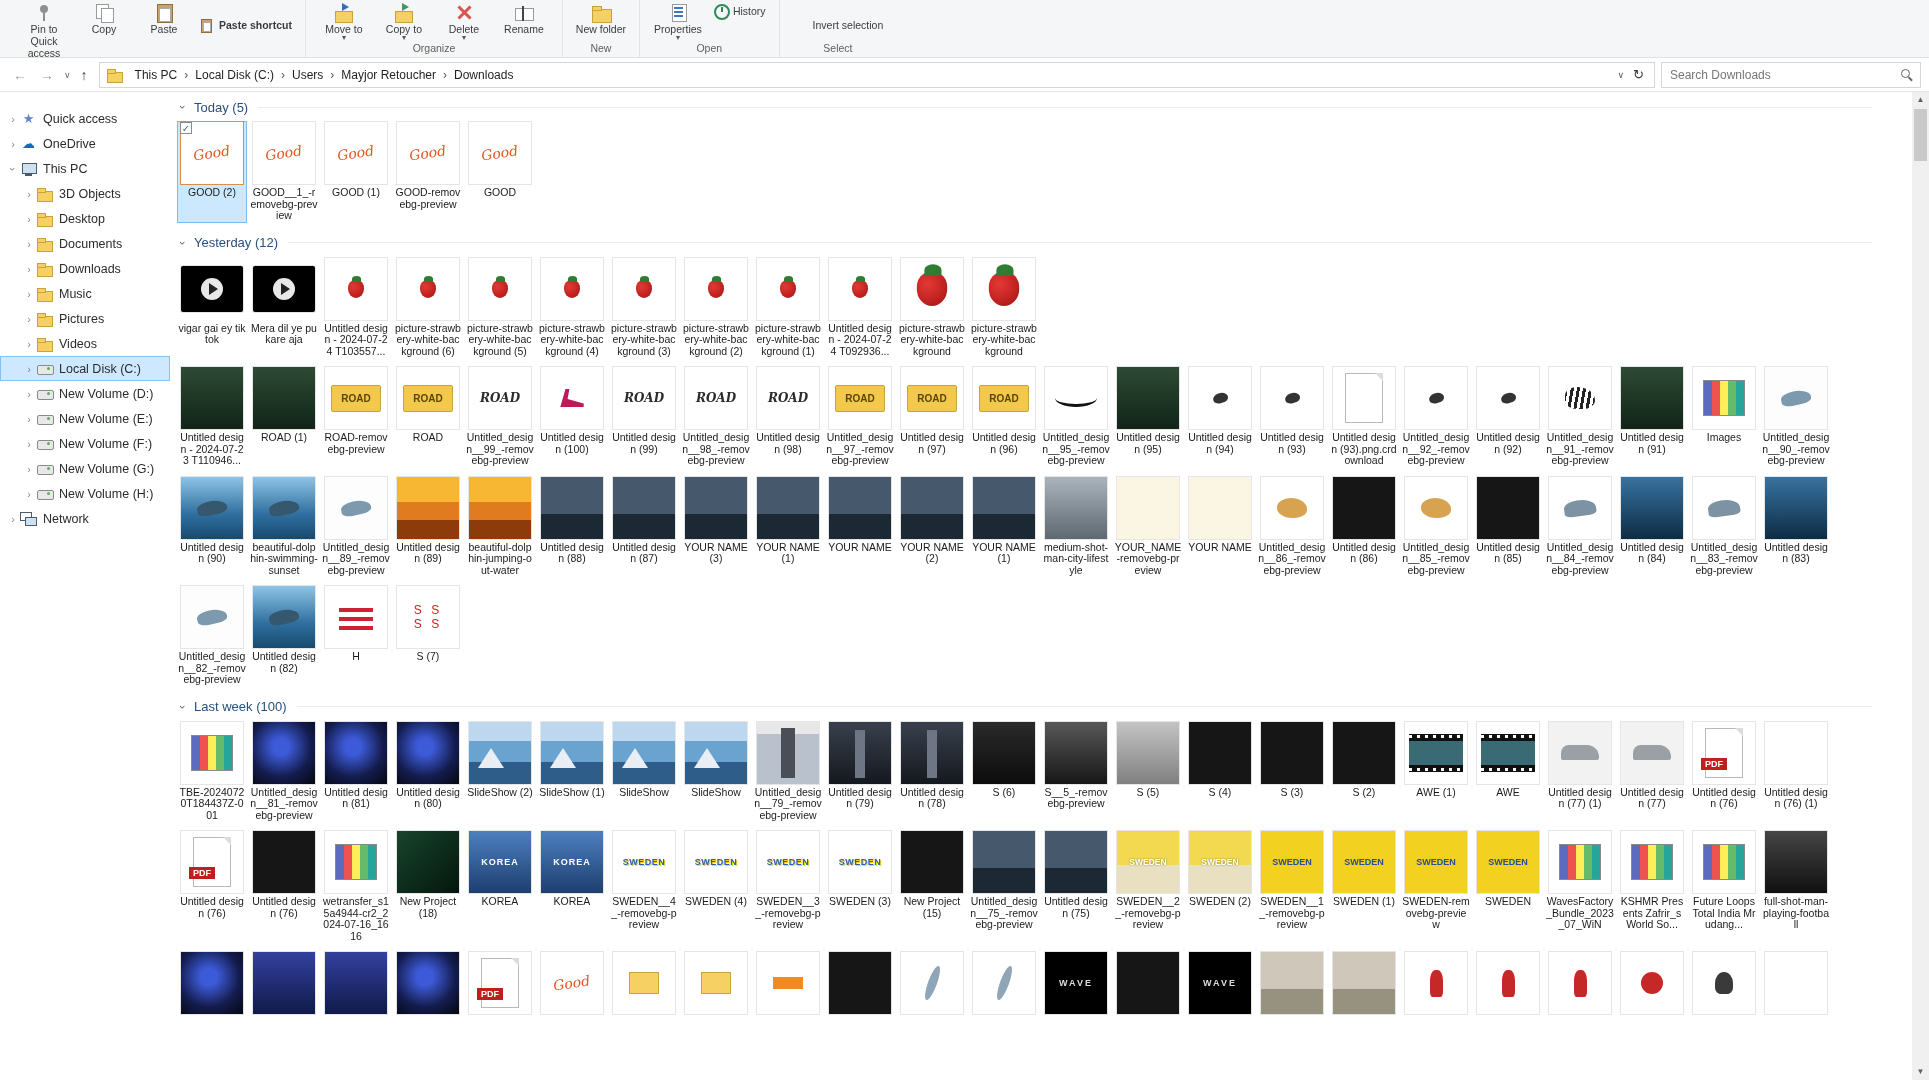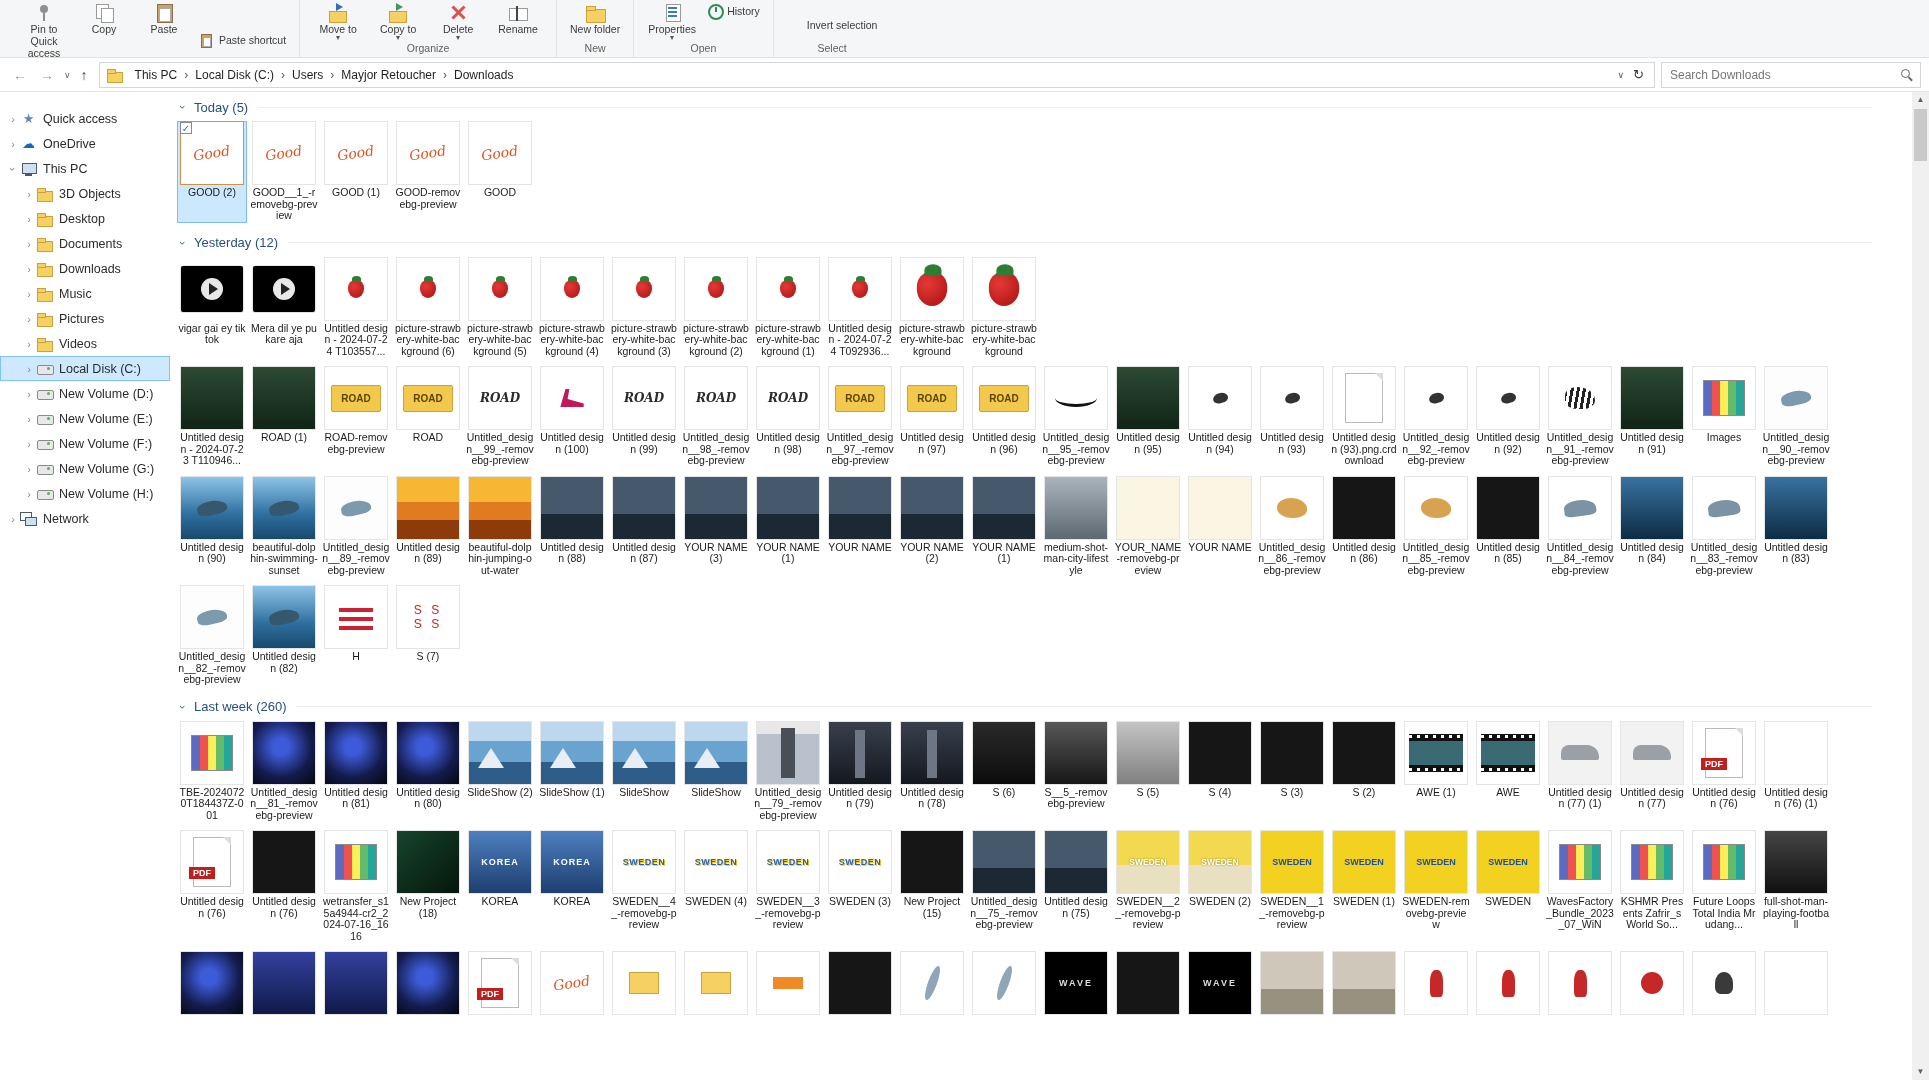--- a/index.html
+++ b/index.html
@@ -208,21 +208,21 @@
             <span class="rlabel">Pin to Quick access</span>
           </div>
           <div class="rb-large">
             <span class="ri ri-copy"></span>
             <span class="rlabel">Copy</span>
           </div>
           <div class="rb-large">
             <span class="ri ri-paste"></span>
             <span class="rlabel">Paste</span>
           </div>
-          <div class="rb-small" style="margin-top: 30px;">
+          <div class="rb-small" style="margin-top: 15px; font-weight: bold;">
             <span class="ri ri-paste-shortcut"></span>
             <span class="rlabel">Paste shortcut</span>
           </div>
         </div>
         <div class="rgroup-label">Clipboard</div>
       </div>
       <div class="rgroup">
         <div class="rrow">
           <div class="rb-large">
             <span class="ri ri-move"></span>
@@ -773,21 +773,21 @@
           <div class="tile" title="S (7)">
             <div class="thumb t-s-red">
               <span class="tx">S S
 S S</span>
             </div>
             <div class="tile-label">S (7)</div>
           </div>
         </div>
         <div class="group-header">
           <span class="g-chev">›</span>
-          <span class="g-name">Last week (260)</span>
+          <span class="g-name">Last week (100)</span>
           <span class="g-line"></span>
         </div>
         <div class="group-body">
           <div class="tile" title="TBE-20240720T184437Z-001">
             <div class="thumb t-rar">
               <span class="rarbooks"></span>
             </div>
             <div class="tile-label">TBE-20240720T184437Z-001</div>
           </div>
           <div class="tile" title="Untitled_design__81_-removebg-preview">

